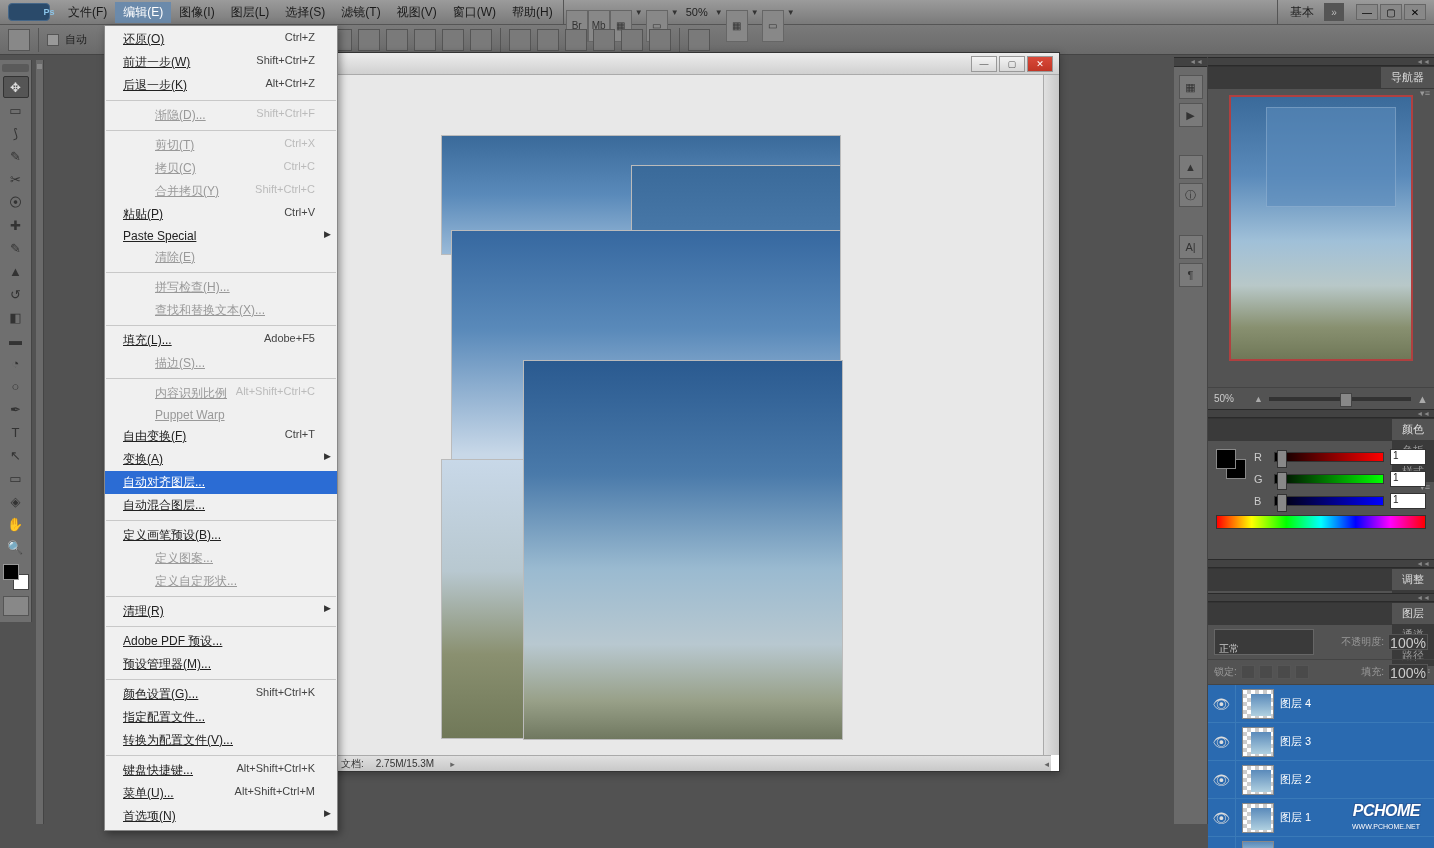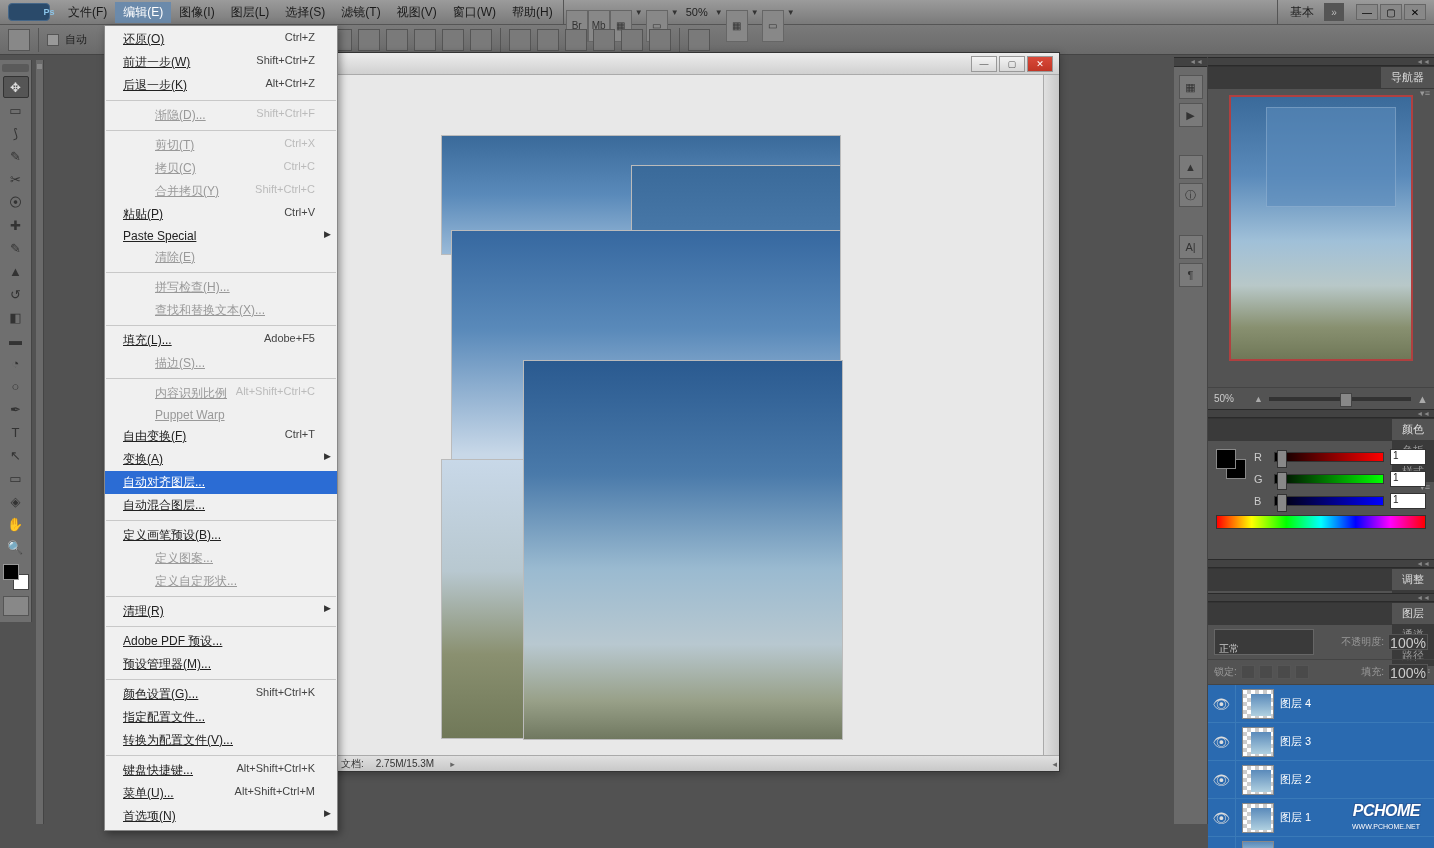--- a/index.html
+++ b/index.html
@@ -37,21 +37,21 @@
 .swatch-bg { position: absolute; bottom: 0; right: 0; width: 16px; height: 16px; background: #fff; border: 1px solid #444; }
 .quickmask { width: 26px; height: 20px; margin: 2px auto; border: 1px solid #555; background: #888; }
 .doc-window { position: absolute; left: 260px; top: 52px; width: 800px; height: 720px; background: #fff; border: 1px solid #333; box-shadow: 0 2px 8px rgba(0,0,0,.3); }
 .doc-titlebar { height: 22px; background: linear-gradient(#ededed, #d0d0d0); border-bottom: 1px solid #aaa; display: flex; align-items: center; padding: 0 6px; font-size: 11px; color: #444; }
 .doc-title-text { flex: 1; }
 .doc-ctrls { display: flex; gap: 2px; }
 .doc-ctrl { width: 26px; height: 16px; border: 1px solid #999; background: linear-gradient(#f4f4f4, #d8d8d8); font-size: 9px; display: flex; align-items: center; justify-content: center; color: #555; }
 .doc-ctrl.close { background: linear-gradient(#d94a3a, #c13525); color: #fff; }
 .doc-canvas { position: absolute; top: 22px; left: 0; right: 16px; bottom: 16px; background: #e8e8e8; overflow: hidden; }
 .doc-scroll-v { position: absolute; top: 22px; right: 0; width: 16px; bottom: 16px; background: linear-gradient(90deg,#e0e0e0,#c8c8c8); border-left: 1px solid #aaa; }
-.doc-scroll-h { position: absolute; left: 0; right: 0; bottom: 0; height: 16px; background: linear-gradient(#e0e0e0,#c8c8c8); border-top: 1px solid #aaa; display: flex; align-items: center; }
+.doc-scroll-h { position: absolute; left: 0; right: 8px; bottom: 0; height: 16px; background: linear-gradient(#e0e0e0,#c8c8c8); border-top: 1px solid #aaa; display: flex; align-items: center; }
 .scroll-zoom { width: 60px; font-size: 10px; padding: 0 4px; color: #333; border-right: 1px solid #aaa; }
 .scroll-info { font-size: 10px; padding: 0 6px; color: #333; }
 
 
 .sky-img { position: absolute; border: 1px solid #bbb; }
 .sky1 { left: 180px; top: 60px; width: 400px; height: 120px; background: linear-gradient(#3a6a9a 0%, #5a8aba 50%, #9abad8 100%); }
 .sky2 { left: 370px; top: 90px; width: 210px; height: 130px; background: linear-gradient(#3a6a9a 0%, #4a7aaa 60%, #8ab0d0 100%); }
 .sky3 { left: 190px; top: 155px; width: 390px; height: 250px; background: linear-gradient(#3668a0 0%, #5a8aba 40%, #c8d8e8 90%); }
 .sky4 { left: 262px; top: 285px; width: 320px; height: 380px; background: linear-gradient(#2a5a90 0%, #4a7aaa 30%, #9abad0 55%, #b8c8d0 75%, #98a088 90%, #707860 100%); }
 .sky5 { left: 180px; top: 384px; width: 90px; height: 280px; background: linear-gradient(#c8d8e8 0%, #b8c8d0 40%, #8a9070 70%, #707858 100%); }

